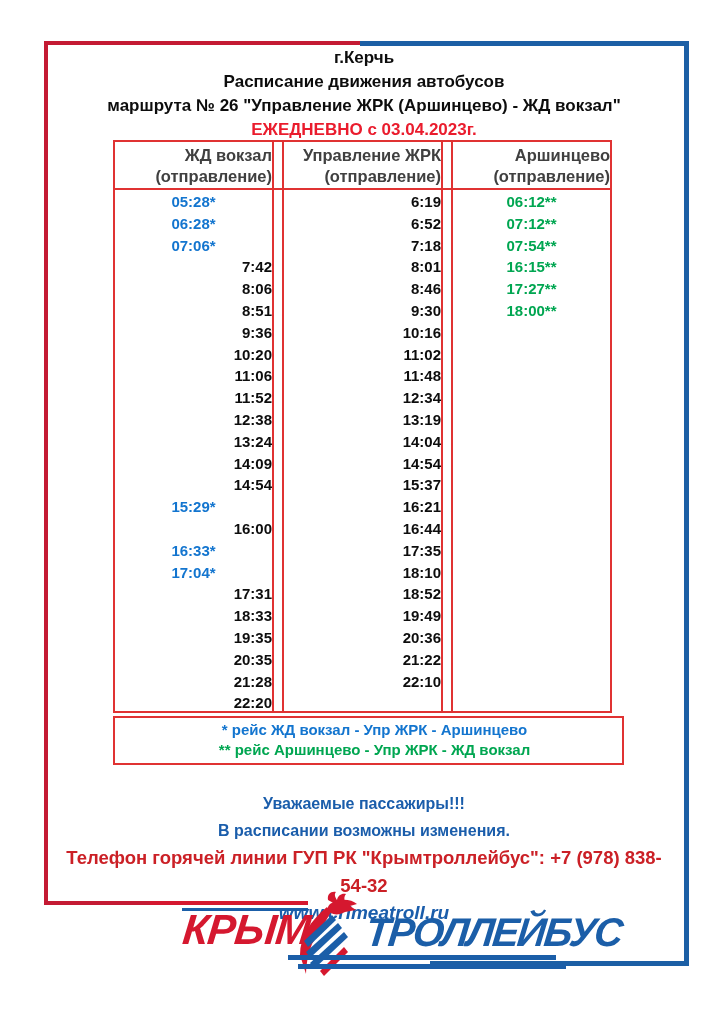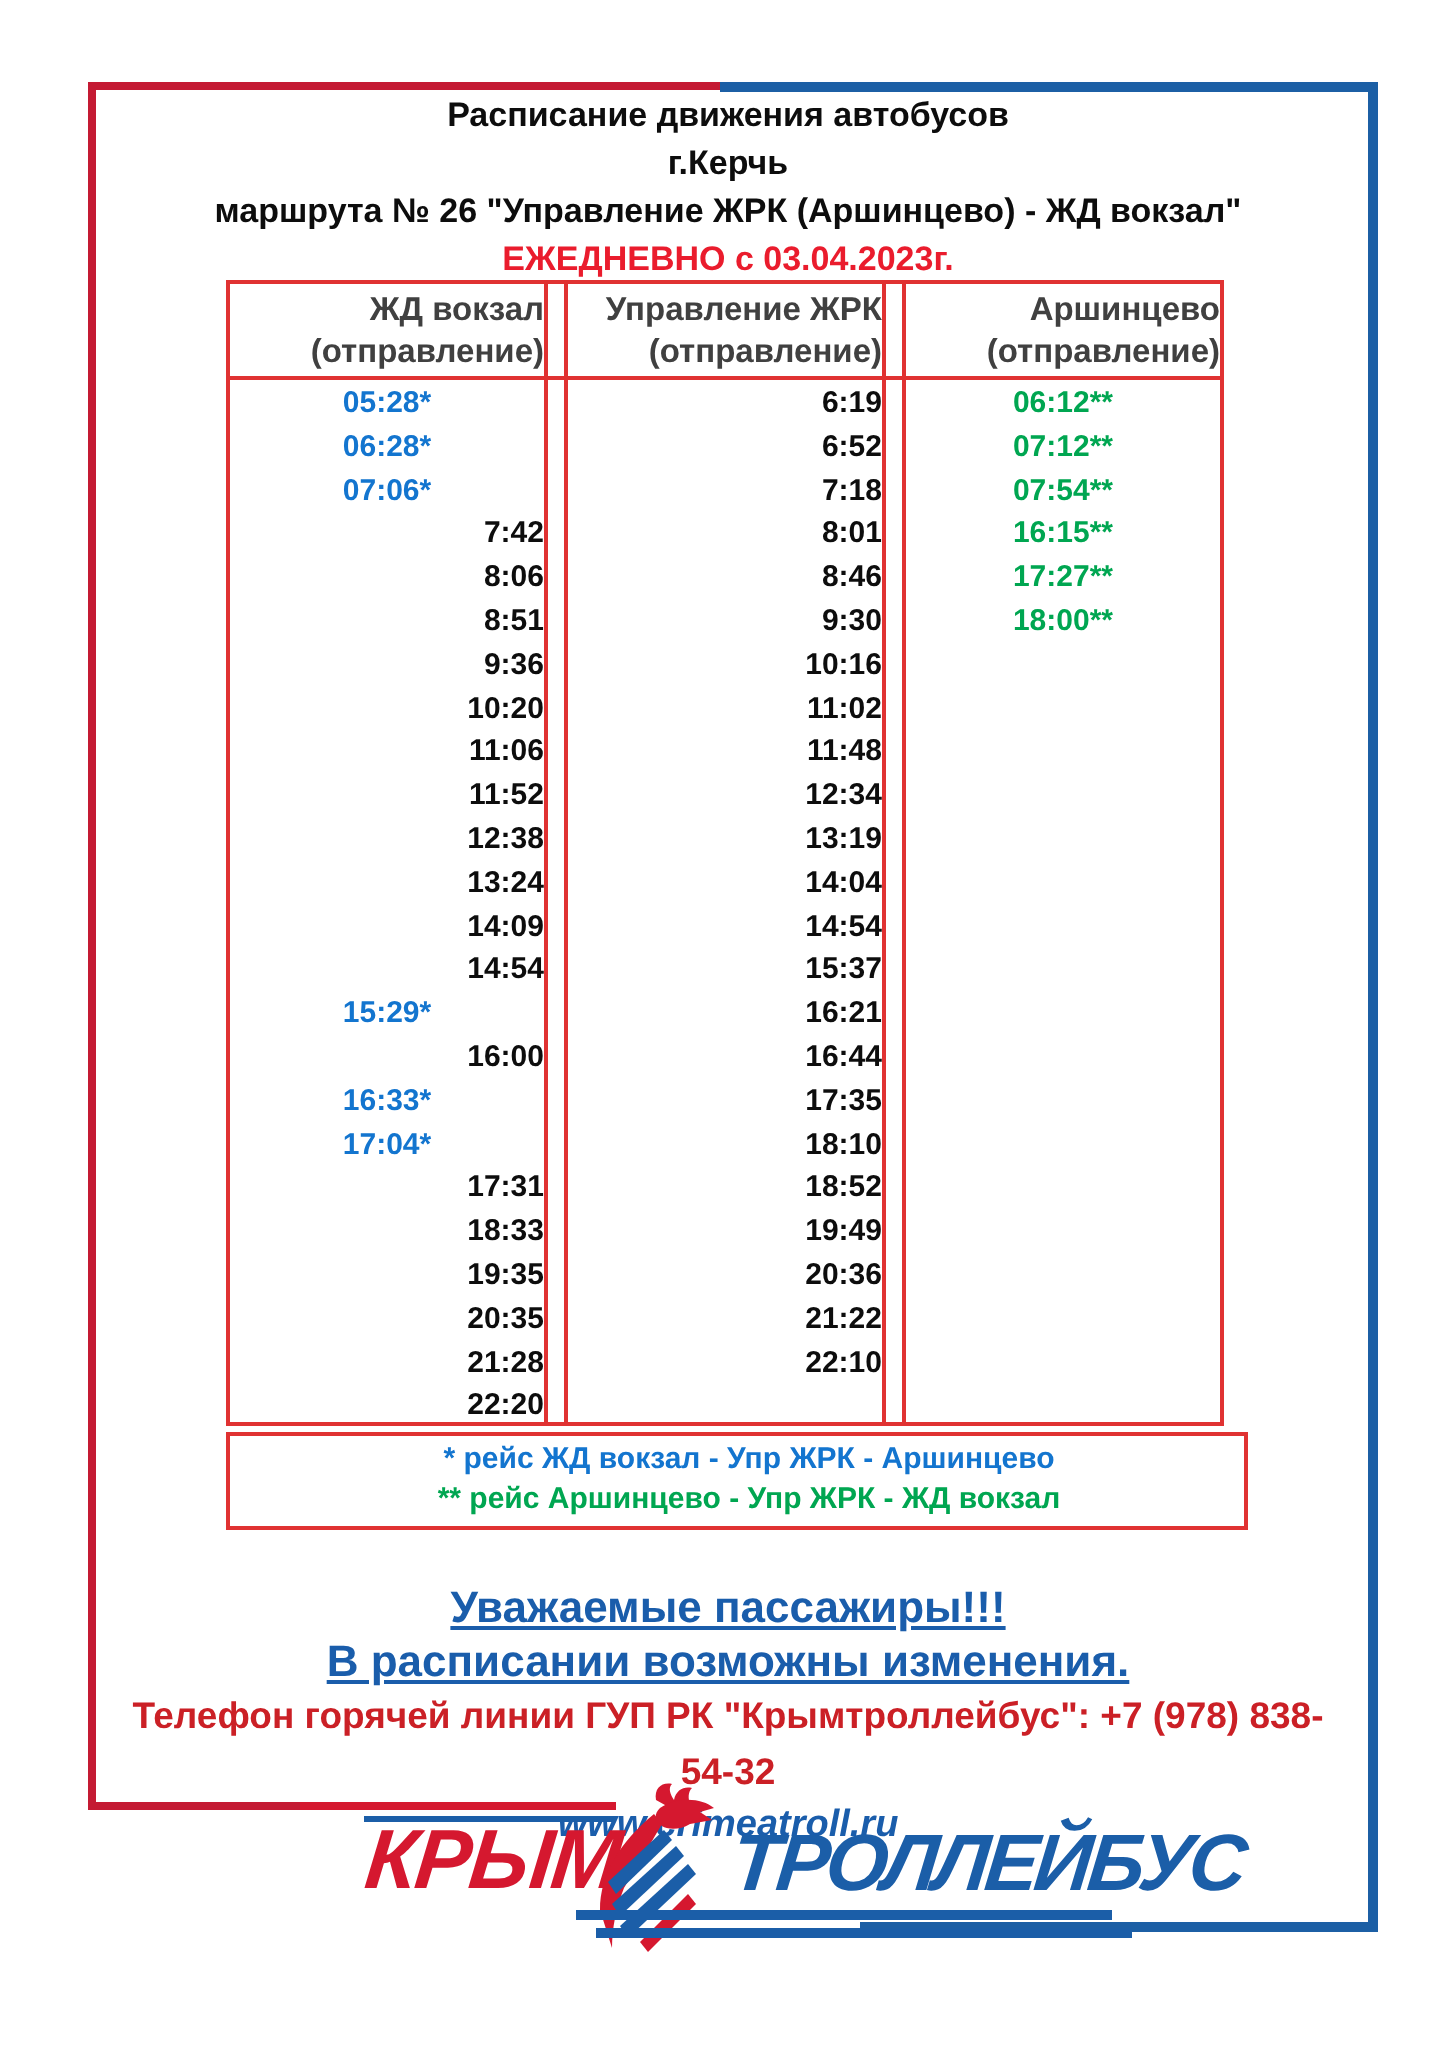--- a/index.html
+++ b/index.html
@@ -51,21 +51,21 @@
 
   
   .notes{position:absolute;left:113px;top:716px;width:495px;
     border:2px solid var(--table-red);text-align:center;font-weight:bold;
     font-size:15px;line-height:20px;padding:2px 0 3px 12px;}
   .note-blue{color:var(--time-blue);}
   .note-green{color:var(--time-green);}
 
   
   .footer{position:absolute;left:54px;top:790px;width:620px;text-align:center;font-weight:bold;}
-  .f-attention,.f-changes{font-size:22px;line-height:27px;color:var(--footer-blue);text-decoration:underline;}
+  .f-attention,.f-changes{font-size:16px;line-height:27px;color:var(--footer-blue);}
   .f-hotline{font-size:18.5px;line-height:28px;color:var(--hotline-red);}
   .f-website{font-size:19px;line-height:25px;color:var(--footer-blue);font-style:italic;}
 
   
   .logo{position:absolute;left:0;top:888px;width:724px;height:100px;}
   .logo-stripe-red{position:absolute;left:150px;top:13px;width:158px;height:4px;background:var(--logo-red);}
   .logo-stripe-blue{position:absolute;left:182px;top:20px;width:126px;height:3px;background:var(--logo-blue);}
   .logo-krym{position:absolute;left:183px;top:18px;font-size:42px;font-weight:bold;
     font-style:italic;color:var(--logo-red);transform:skewX(-6deg);letter-spacing:-1px;}
   .logo-troll{position:absolute;left:366px;top:22px;font-size:40px;font-weight:bold;
@@ -80,22 +80,22 @@
 <div class="page">
 
   <div class="line red-top"></div>
   <div class="line red-left"></div>
   <div class="line red-bottom"></div>
   <div class="line blue-top"></div>
   <div class="line blue-right"></div>
   <div class="line blue-bottom"></div>
 
   <div class="titles">
+    <div>г.Керчь</div>
     <div>Расписание движения автобусов</div>
-    <div>г.Керчь</div>
     <div>маршрута № 26 "Управление ЖРК (Аршинцево) - ЖД вокзал"</div>
     <div class="title-daily">ЕЖЕДНЕВНО с 03.04.2023г.</div>
   </div>
 
   <div class="schedule">
     <div class="cols">
       <div class="col">
         <div class="col-header">
           <div>ЖД вокзал</div>
           <div>(отправление)</div>

